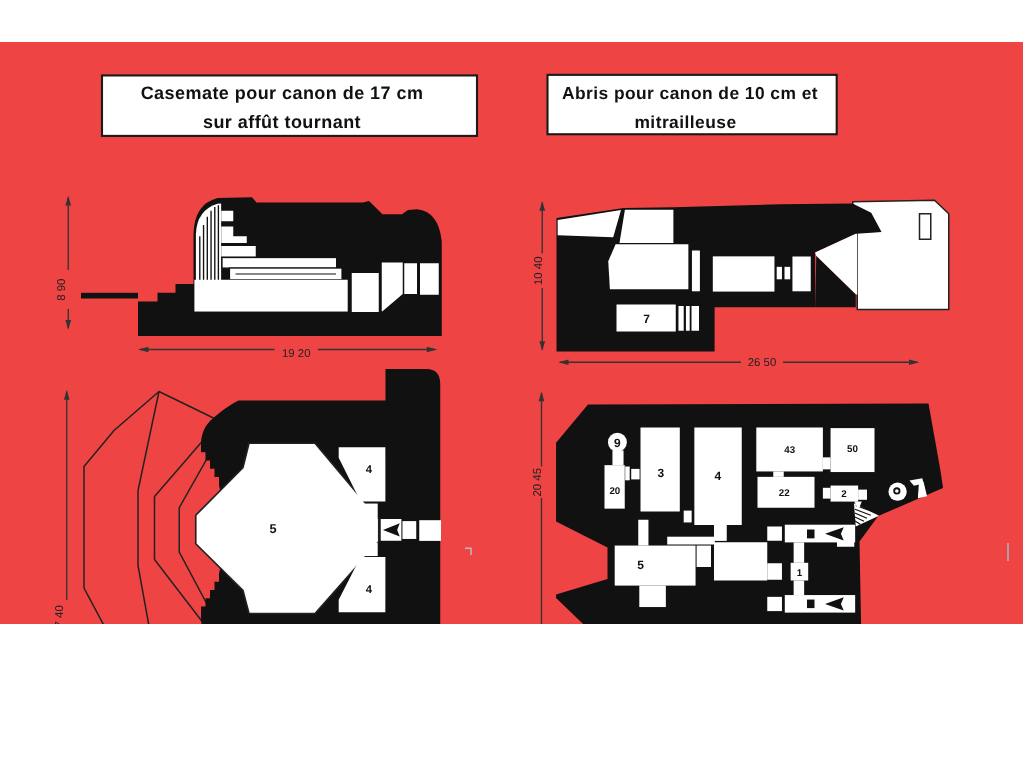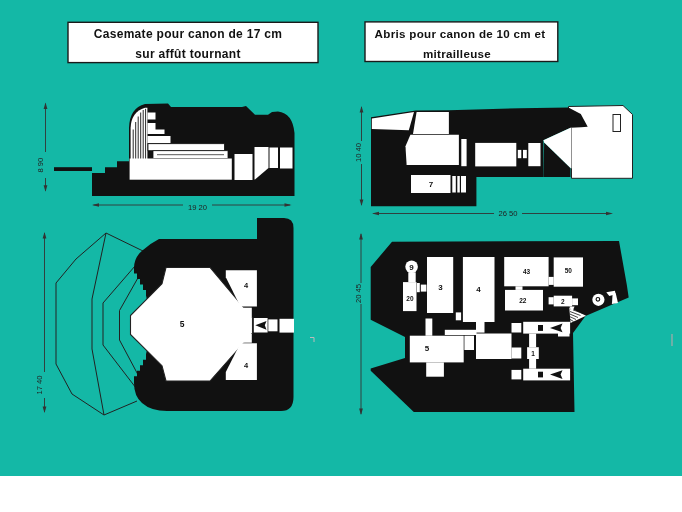--- a/index.html
+++ b/index.html
@@ -1,17 +1,17 @@
 <!DOCTYPE html>
 <html><head>
 <meta charset="utf-8">
 <style>
 html,body{margin:0;padding:0;background:#fff;}
-#page{position:relative;width:682px;height:476px;background:#14b8a6;overflow:hidden;
- font-family:"Liberation Sans",sans-serif;}
+#page{position:relative;width:682px;height:388px;background:#ef4444;overflow:hidden;
+ font-family:"Liberation Sans",sans-serif;margin-top:28px;}
 svg{position:absolute;left:0;top:0;}
 .t{font-family:"Liberation Sans",sans-serif;font-weight:bold;fill:#111;}
 .num{font-family:"Liberation Sans",sans-serif;font-weight:bold;fill:#111;}
 .dim{font-family:"Liberation Sans",sans-serif;fill:#222;}
 </style>
 </head>
 <body>
 <div id="page">
 <svg width="682" height="512" viewBox="0 0 682 512">
 

